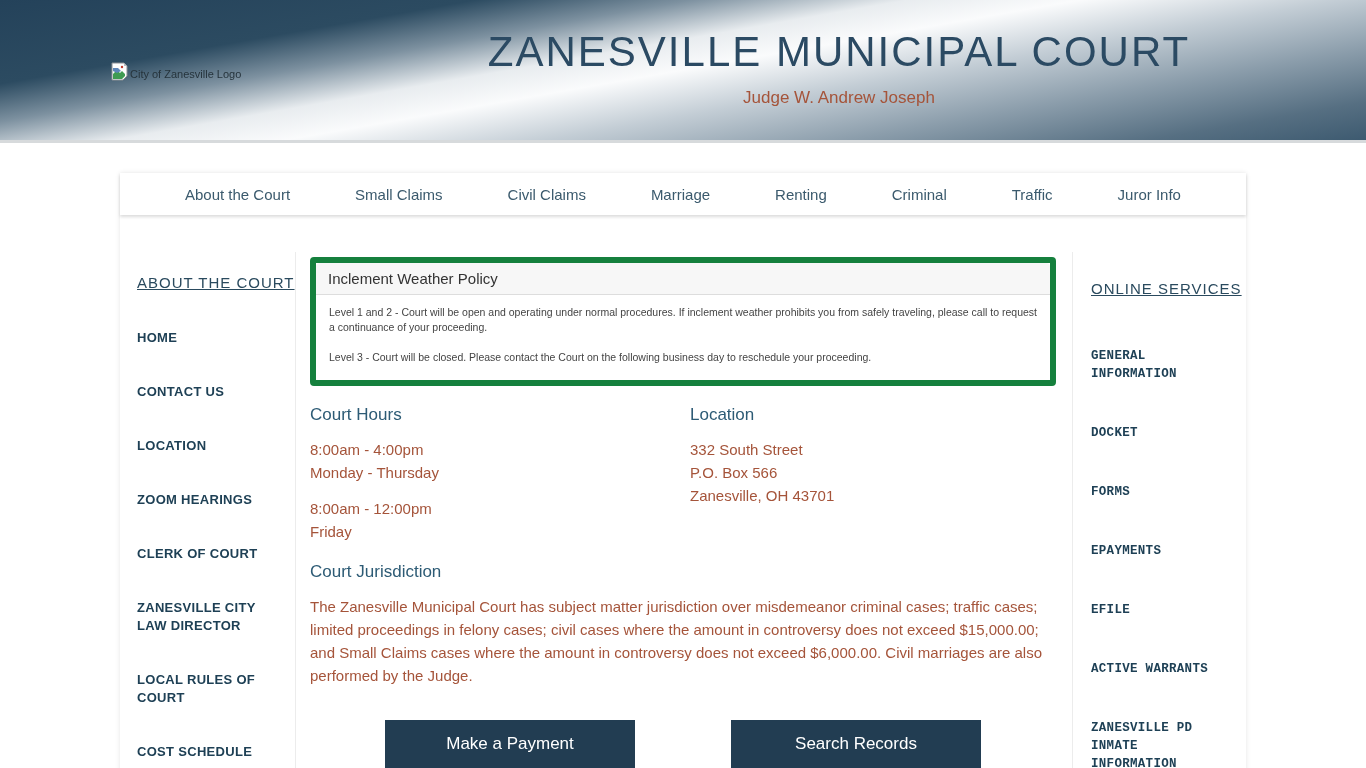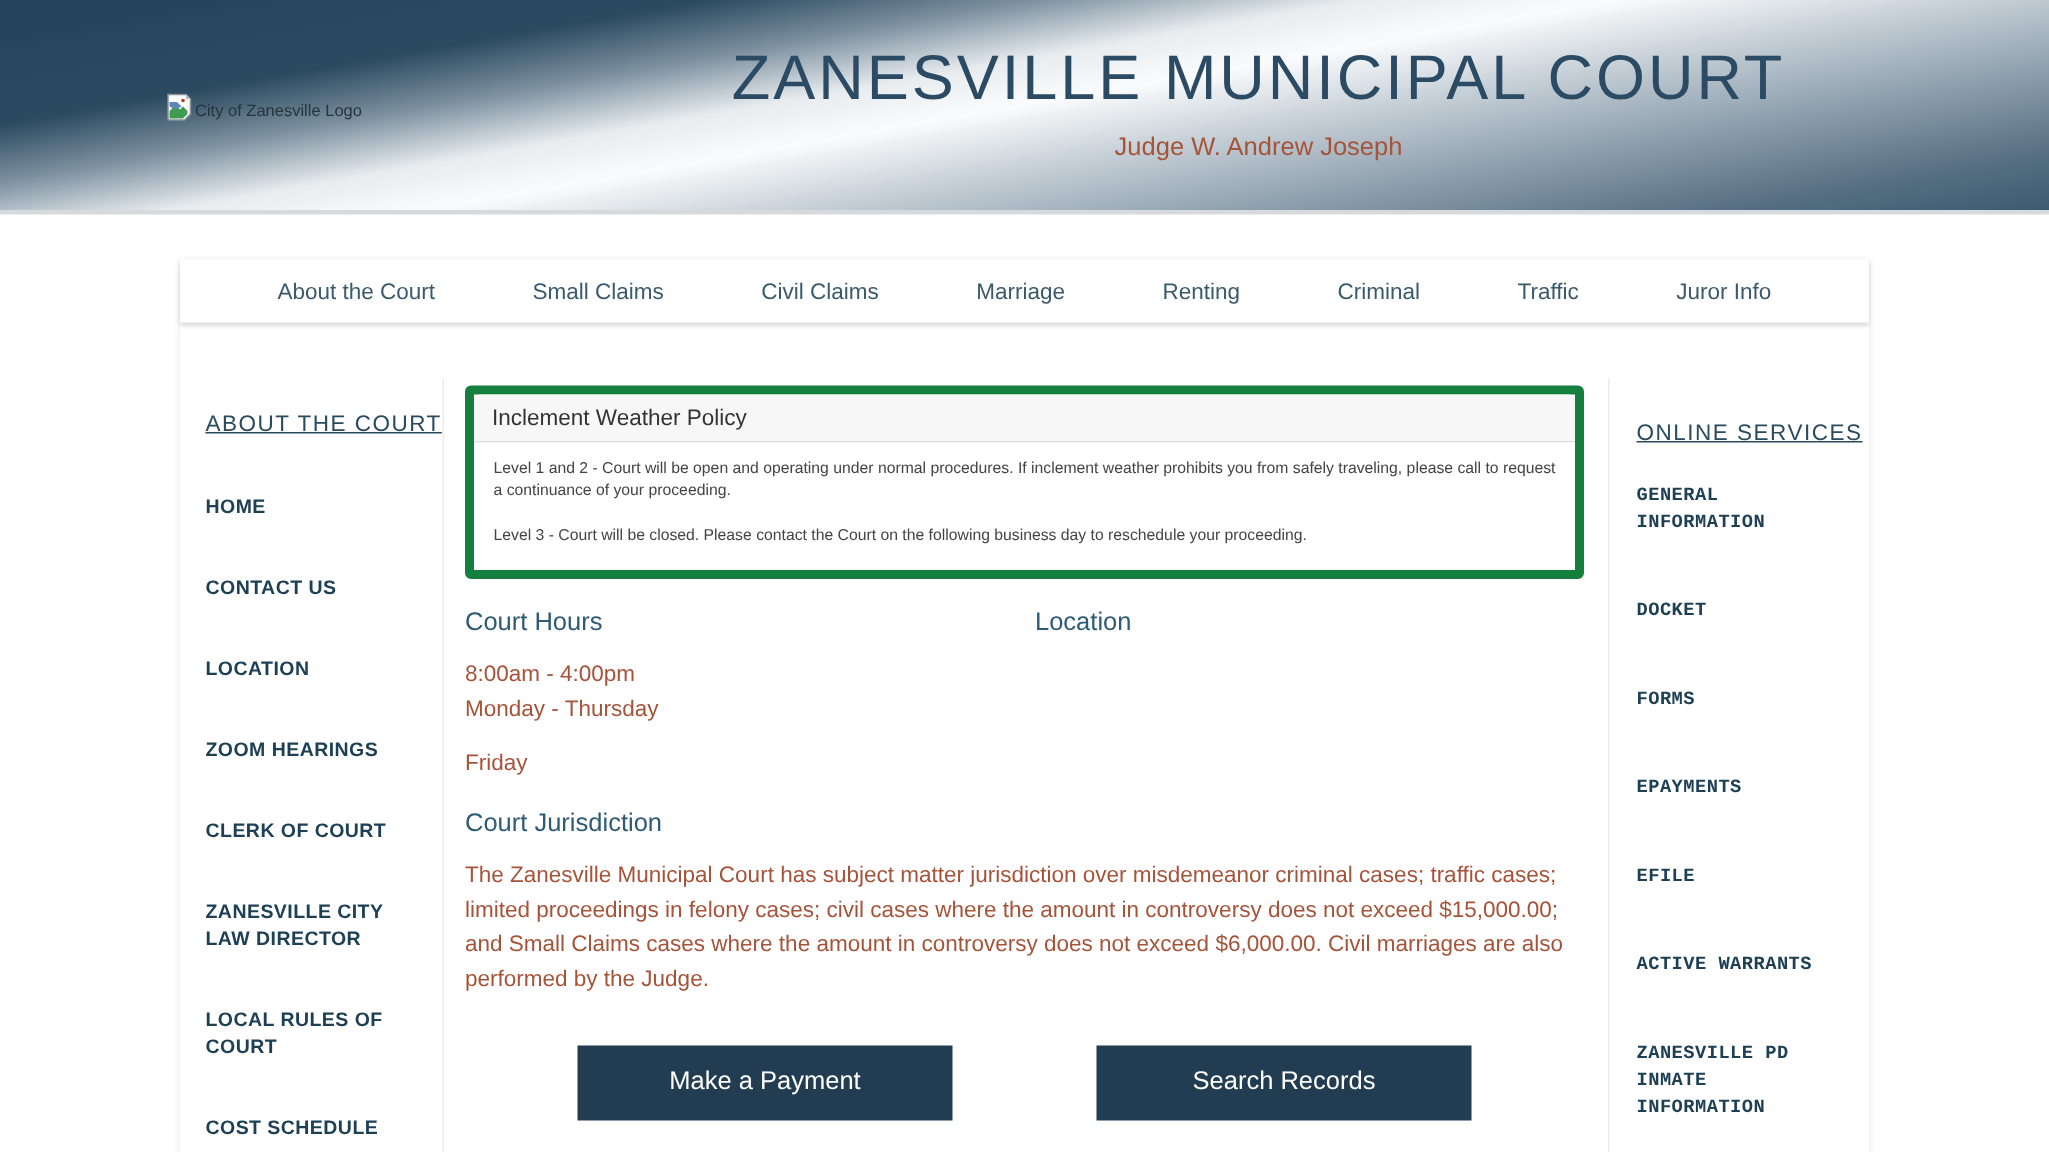--- a/index.html
+++ b/index.html
@@ -29,21 +29,21 @@
   .topnav { height: 42px; display: flex; justify-content: space-evenly; align-items: center;
     background: #fff; box-shadow: 0 2px 3px rgba(0,0,0,0.14); position: relative; z-index: 2; }
   .topnav a { font-size: 15px; color: #3b5a6d; text-decoration: none; cursor: pointer; white-space: nowrap; }
 
   
   .content-row { display: flex; margin-top: 37px; min-height: 513px; background: #fff; }
   aside.left-col { width: 176px; padding: 22px 0 0 17px; border-right: 1px solid #ececec; }
   aside.right-col { width: 174px; padding: 28px 0 0 18px; border-left: 1px solid #ececec; }
   .side-heading { display: inline-block; font-size: 15px; letter-spacing: 1px; color: #2a4a5e;
     text-decoration: underline; margin-bottom: 38px; cursor: pointer; }
-  aside.right-col .side-heading { margin-bottom: 24px; }
+  aside.right-col .side-heading { margin-bottom: 50px; }
   .side-item { display: block; font-size: 13px; font-weight: bold; letter-spacing: 0.3px;
     color: #1e4055; text-decoration: none; line-height: 18px; max-width: 140px;
     margin-bottom: 36px; cursor: pointer; }
   aside.right-col .side-item { font-size: 12.5px; margin-bottom: 41px; font-family: Liberation Mono, monospace; }
 
   main.center-col { flex: 1; padding: 5px 16px 0 14px; }
 
   
   .panel { border: 6px solid #15803d; border-radius: 4px; background: #fff; }
   .panel-heading { background: #f7f7f7; border-bottom: 1px solid #ddd;
@@ -126,25 +126,31 @@
       </div>
 
       <div class="two-col">
         <div class="col-hours">
           <h2 class="section-heading">Court Hours</h2>
           <div class="rust hours-block">
             <div>8:00am - 4:00pm</div>
             <div>Monday - Thursday</div>
           </div>
           <div class="rust hours-block">
+            <div>8:00am - 12:00pm</div>
             <div>Friday</div>
           </div>
         </div>
         <div class="col-loc">
           <h2 class="section-heading">Location</h2>
+          <div class="rust loc-lines">
+            <div>332 South Street</div>
+            <div>P.O. Box 566</div>
+            <div>Zanesville, OH 43701</div>
+          </div>
         </div>
       </div>
 
       <div class="juris">
         <h2 class="section-heading">Court Jurisdiction</h2>
         <p class="rust">The Zanesville Municipal Court has subject matter jurisdiction over misdemeanor criminal cases; traffic cases; limited proceedings in felony cases; civil cases where the amount in controversy does not exceed $15,000.00; and Small Claims cases where the amount in controversy does not exceed $6,000.00. Civil marriages are also performed by the Judge.</p>
       </div>
 
       <div class="button-row">
         <div class="cta-button">Make a Payment</div>

